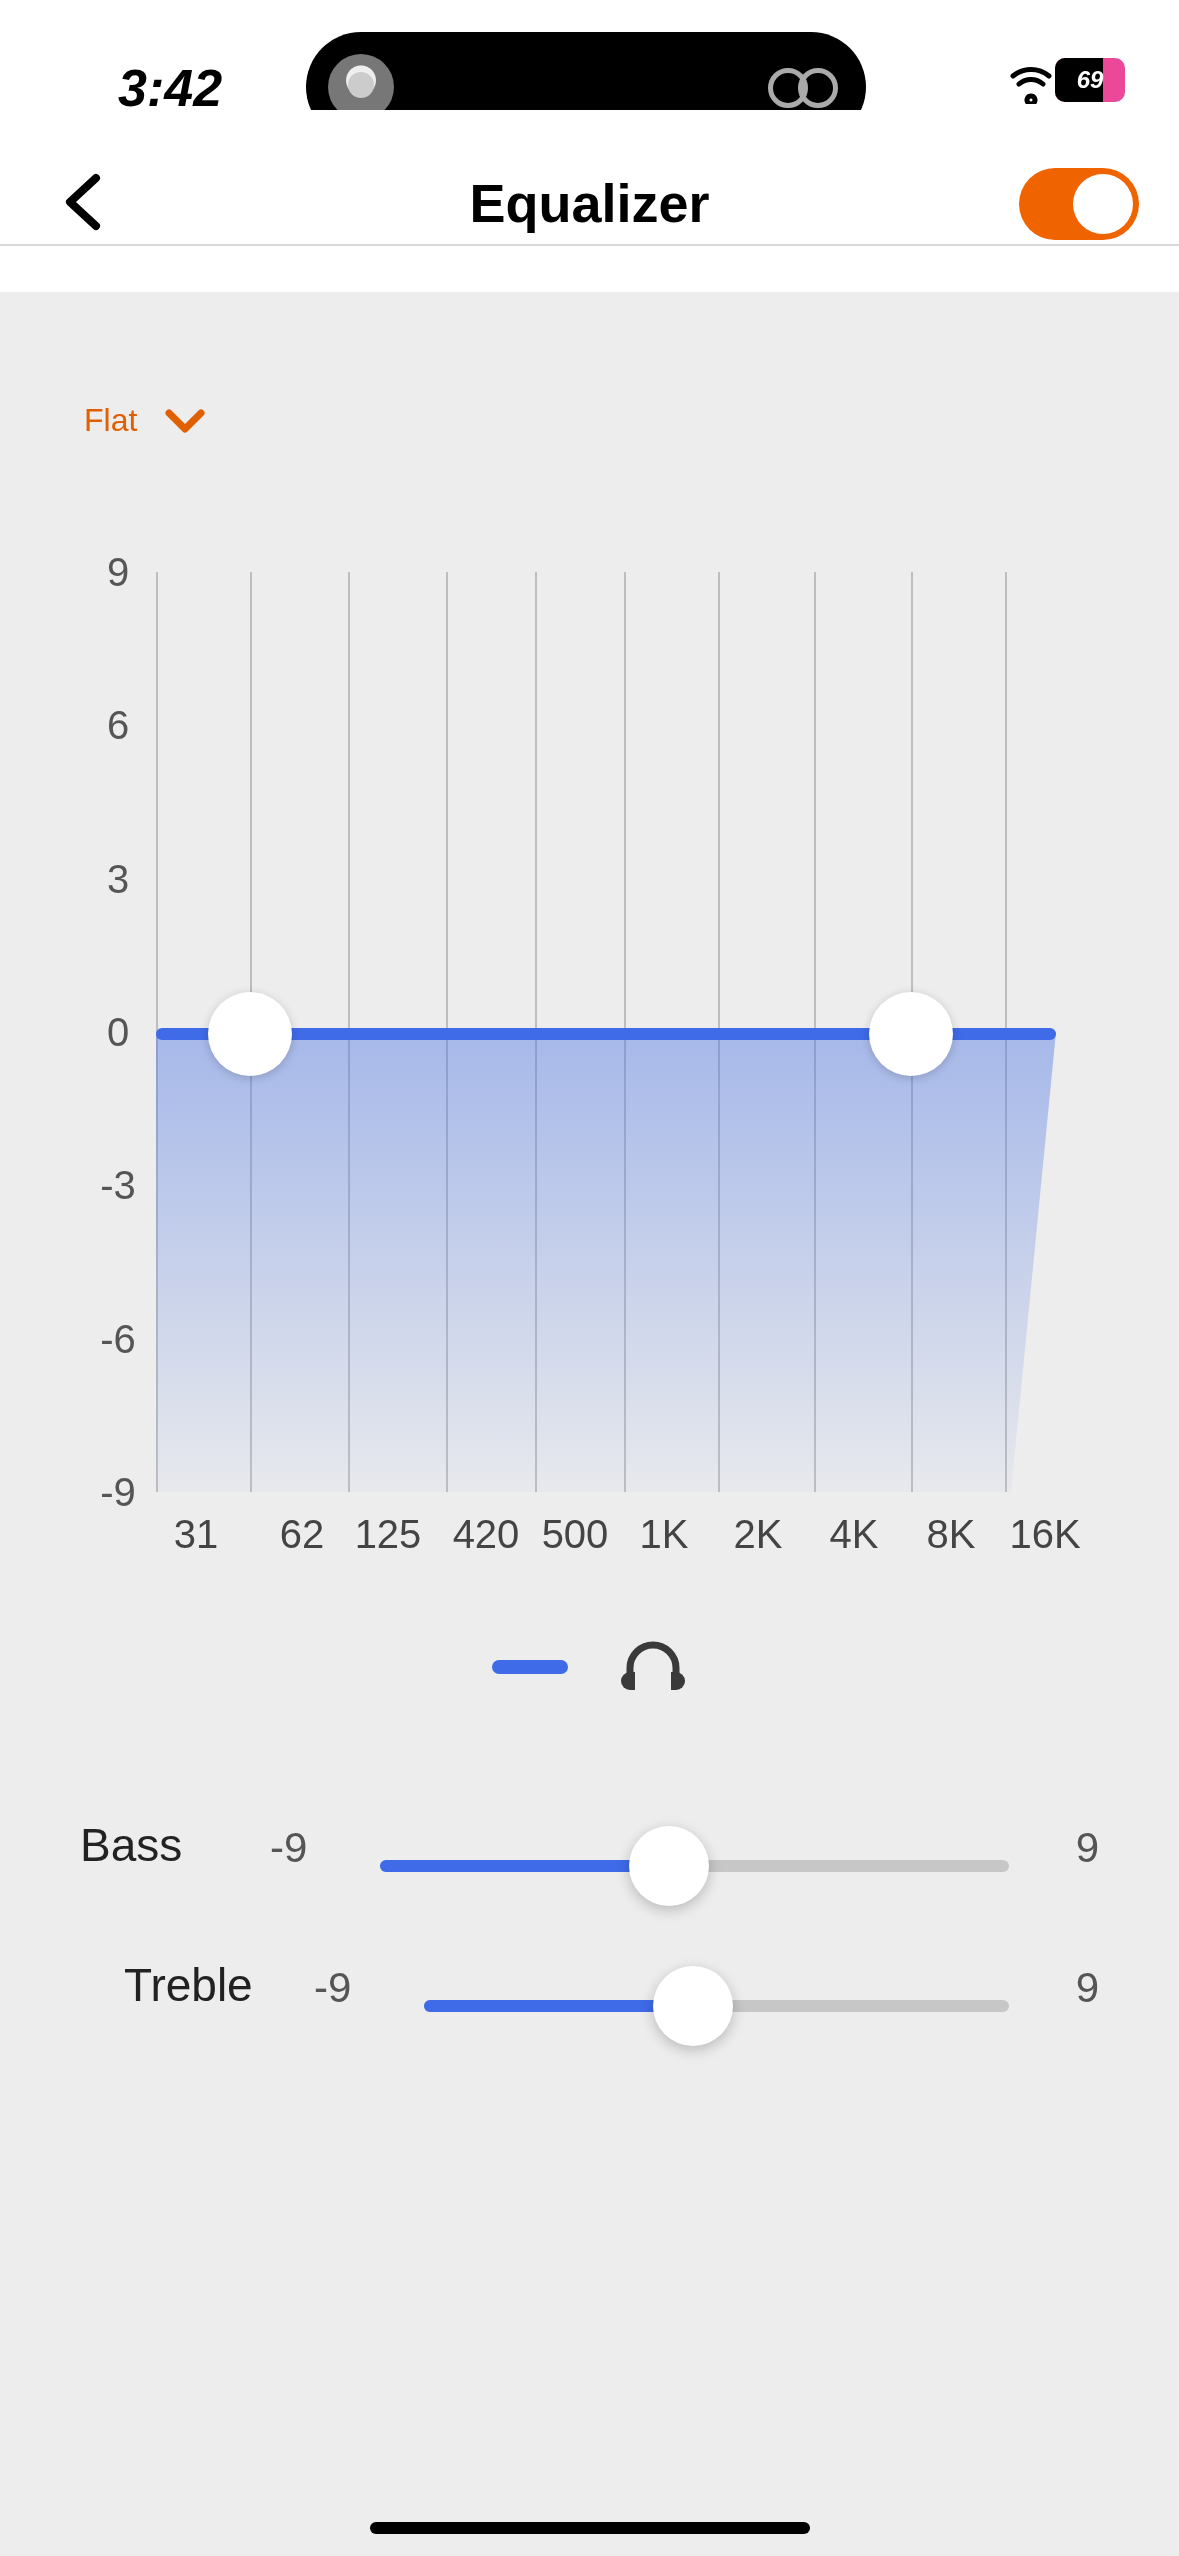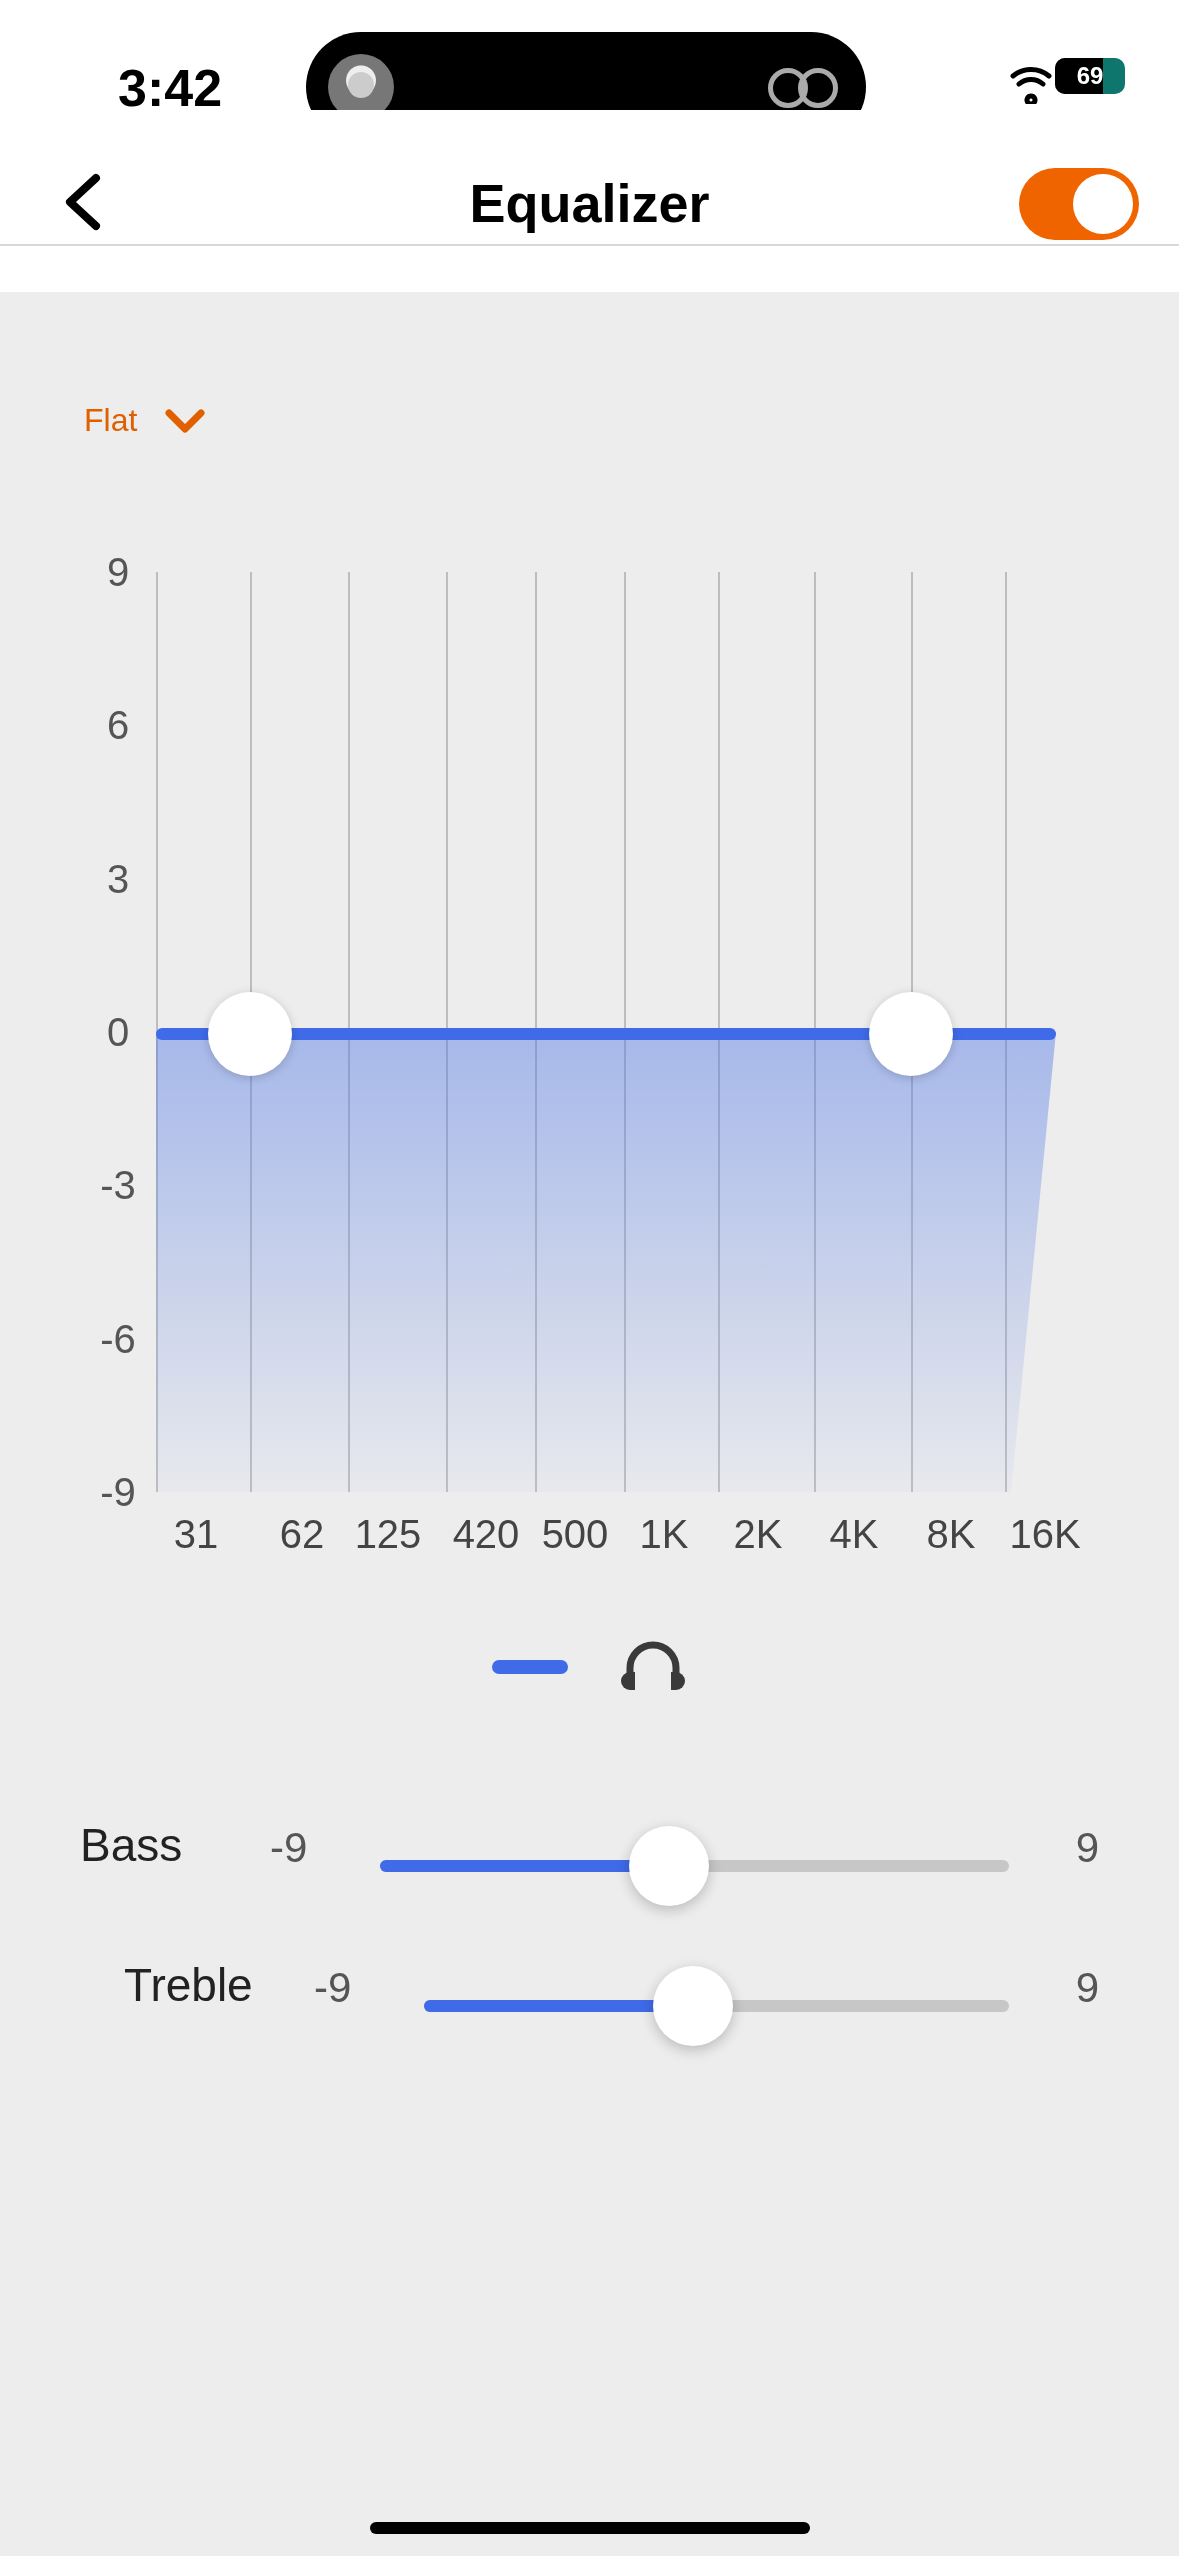--- a/index.html
+++ b/index.html
@@ -10,20 +10,21 @@
     color: #000;
     position: relative;
     overflow: hidden;
   }
 
   
   .status-bar {
     position: relative;
     height: 110px;
     background: #fff;
+    font-style: italic;
   }
   .status-time {
     position: absolute;
     top: 58px; left: 118px;
     font-size: 52px;
     font-weight: 700;
   }
   .dynamic-island {
     position: absolute;
     top: 32px; left: 306px;
@@ -63,23 +64,23 @@
   .island-vm::before { left: 0; }
   .island-vm::after  { left: 30px; }
   .status-wifi {
     position: absolute;
     top: 60px; right: 126px;
     width: 44px; height: 44px;
   }
   .status-batt {
     position: absolute;
     top: 58px; right: 54px;
-    width: 70px; height: 36px;
+    width: 70px; height: 44px;
     border-radius: 10px;
-    background: #0f766e;
+    background: #ec4899;
   }
   .status-batt-fill {
     position: absolute;
     left: 0; top: 0; bottom: 0;
     width: 69%;
     background: #000;
     border-radius: 10px 0 0 10px;
   }
   .status-batt-text {
     position: absolute;

